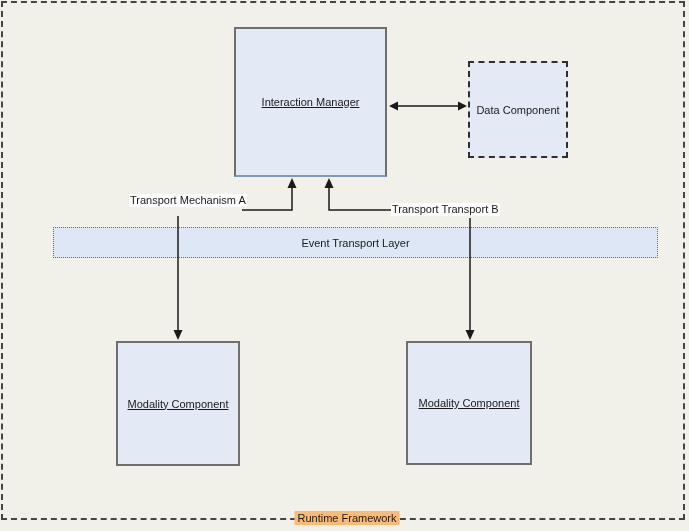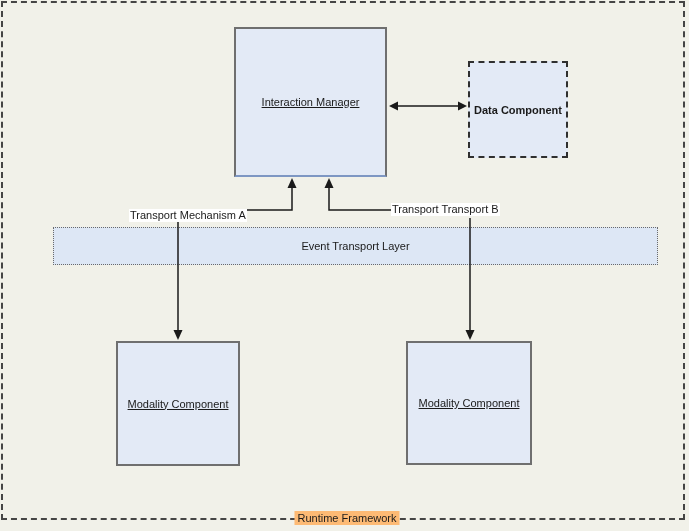--- a/index.html
+++ b/index.html
@@ -26,45 +26,44 @@
     background:#e3eaf6;
   }
   .solid-node{border:2px solid #6f6f6f;text-decoration:underline;}
   .im-node{
     left:234px;top:27px;width:153px;height:150px;
     border-bottom:2px solid #7e97c3;
   }
   .data-node{
     left:468px;top:61px;width:100px;height:97px;
     border:2px dashed #2f2f2f;
-    font-weight:bold;
   }
   .modality-left{left:116px;top:341px;width:124px;height:125px;}
   .modality-right{left:406px;top:341px;width:126px;height:124px;}
   .band{
-    position:absolute;left:53px;top:227px;width:605px;height:38px;
+    position:absolute;left:53px;top:227px;width:605px;height:31px;
     box-sizing:border-box;
     border:1px dotted #6a6a6a;
     background:#dde7f5;
     display:flex;align-items:center;justify-content:center;
     text-align:center;
   }
   .connector-layer{
     position:absolute;left:0;top:0;width:689px;height:531px;
     pointer-events:none;
   }
   .float-label{
     position:absolute;
     background:#ffffff;
     padding:0 1px;
     white-space:nowrap;
     line-height:13px;
     z-index:5;
   }
-  .label-a{left:129px;top:209px;}
+  .label-a{left:129px;top:194px;}
   .label-b{left:391px;top:203px;}
   .frame-label{
     position:absolute;
     left:347px;top:511px;
     transform:translateX(-50%);
     background:#fdba74;
     padding:0 3px;
     white-space:nowrap;
     line-height:14px;
     z-index:6;

